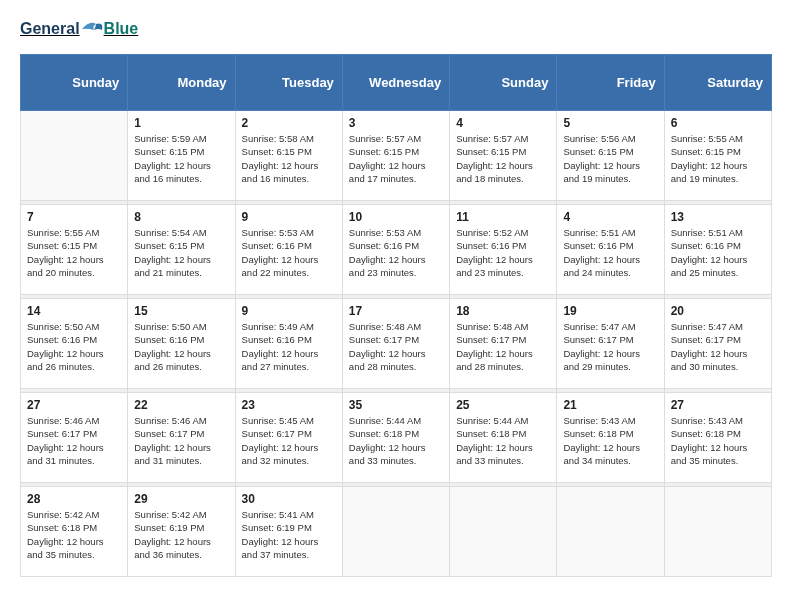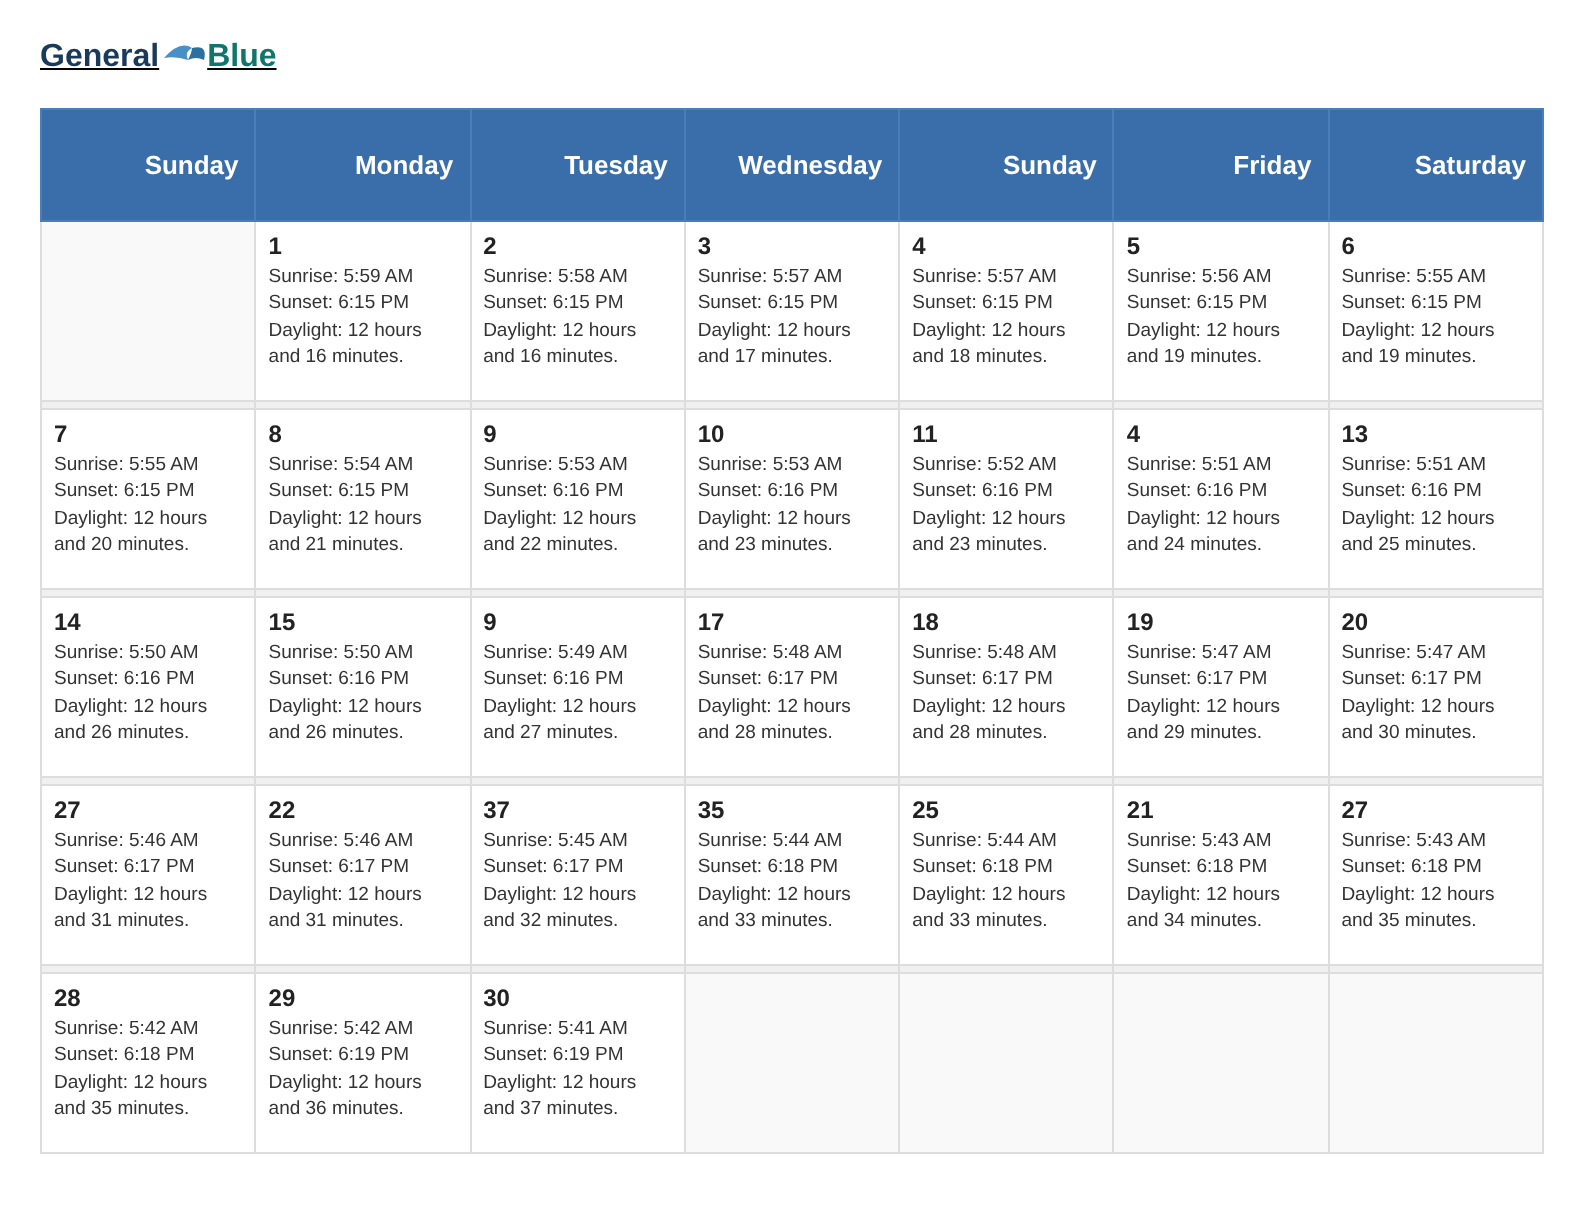--- a/index.html
+++ b/index.html
@@ -225,21 +225,21 @@
       <tr>
         <td>
           <div class="day-number">27</div>
           <div class="day-info">Sunrise: 5:46 AM<br>Sunset: 6:17 PM<br>Daylight: 12 hours and 31 minutes.</div>
         </td>
         <td>
           <div class="day-number">22</div>
           <div class="day-info">Sunrise: 5:46 AM<br>Sunset: 6:17 PM<br>Daylight: 12 hours and 31 minutes.</div>
         </td>
         <td>
-          <div class="day-number">37</div>
+          <div class="day-number">23</div>
           <div class="day-info">Sunrise: 5:45 AM<br>Sunset: 6:17 PM<br>Daylight: 12 hours and 32 minutes.</div>
         </td>
         <td>
           <div class="day-number">35</div>
           <div class="day-info">Sunrise: 5:44 AM<br>Sunset: 6:18 PM<br>Daylight: 12 hours and 33 minutes.</div>
         </td>
         <td>
           <div class="day-number">25</div>
           <div class="day-info">Sunrise: 5:44 AM<br>Sunset: 6:18 PM<br>Daylight: 12 hours and 33 minutes.</div>
         </td>

